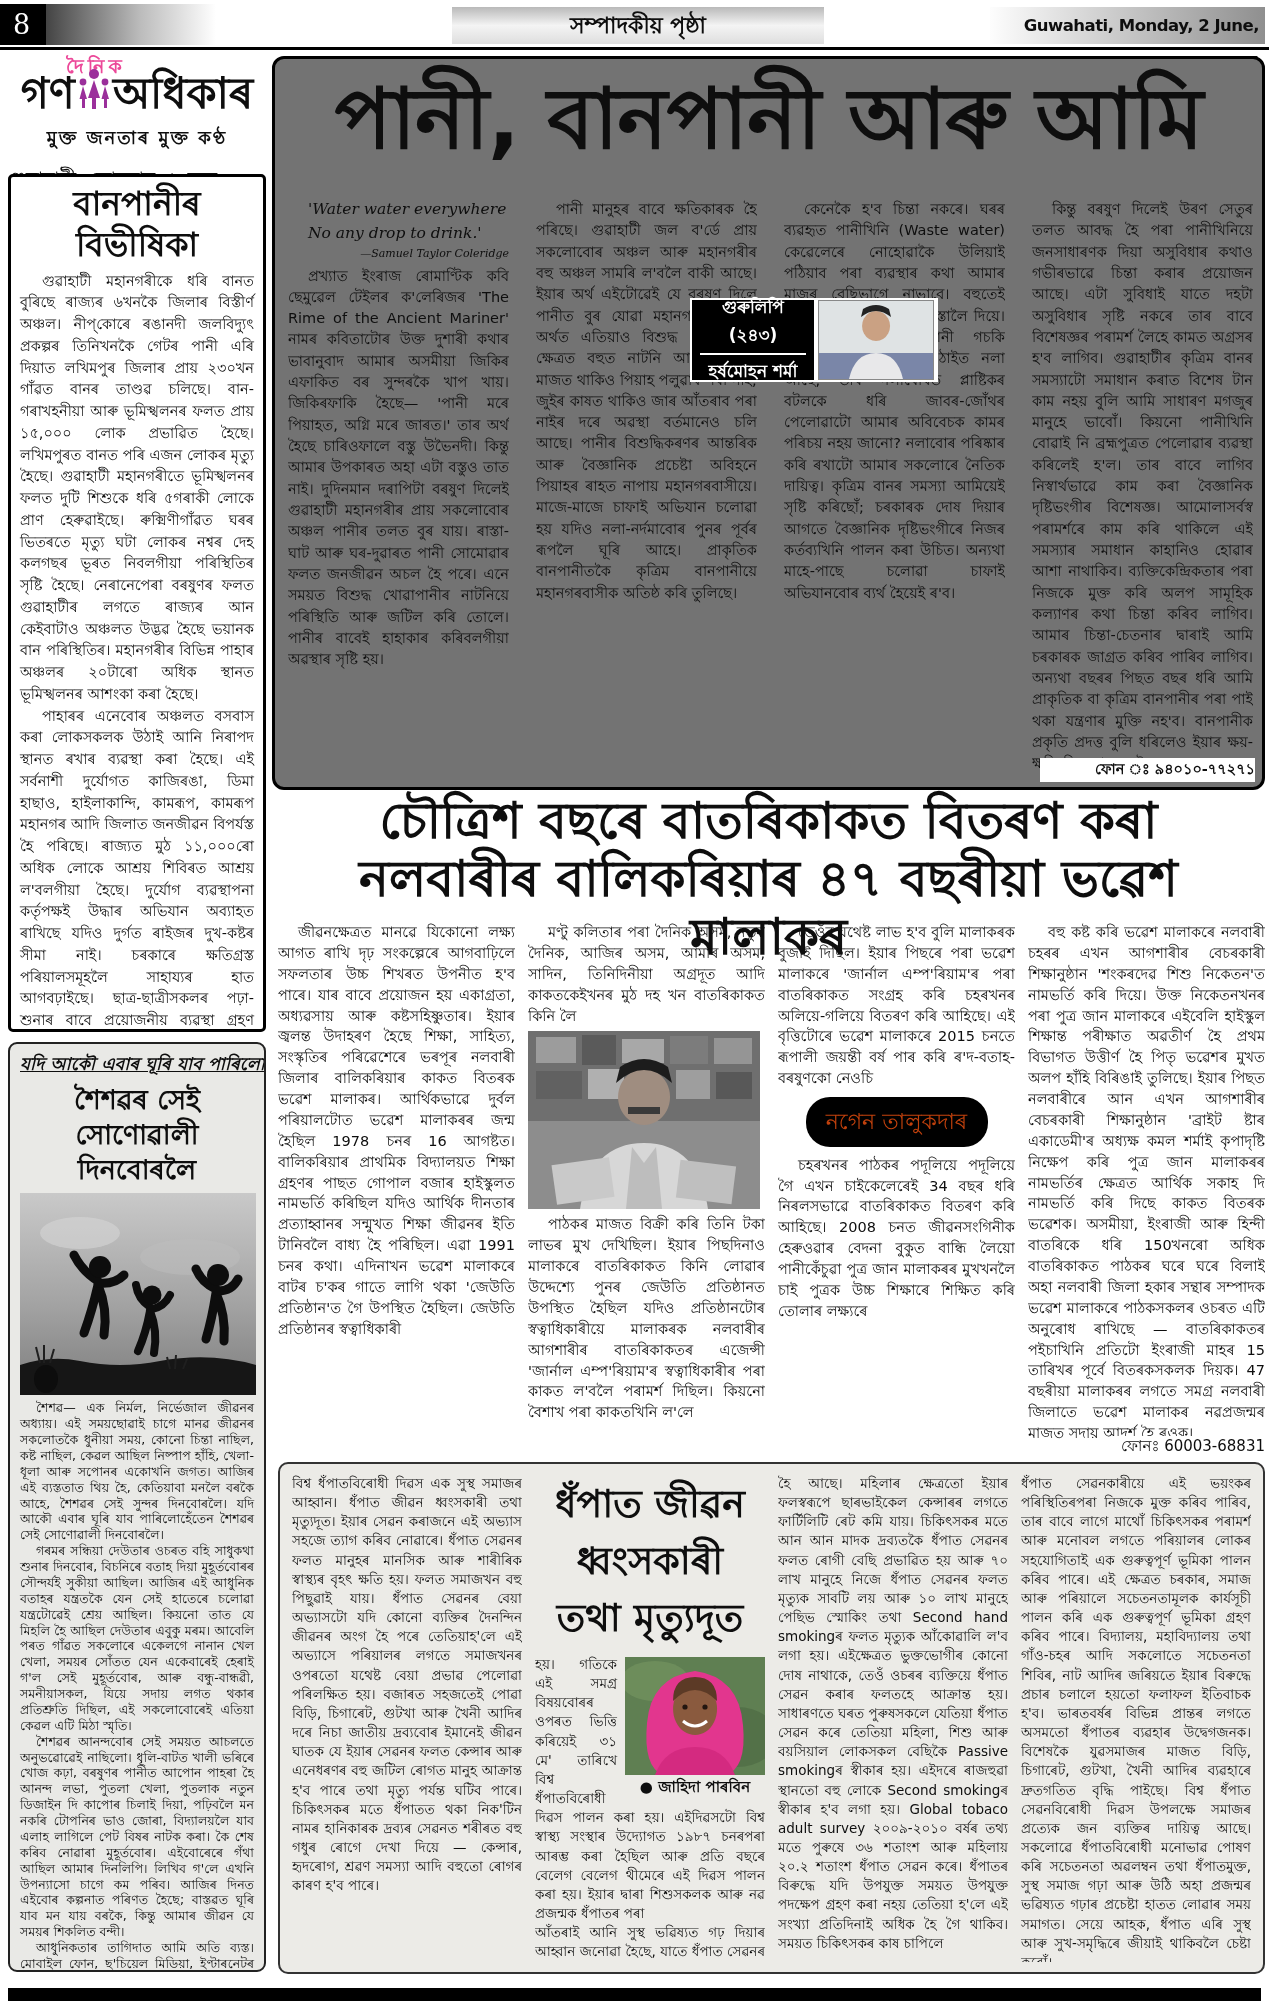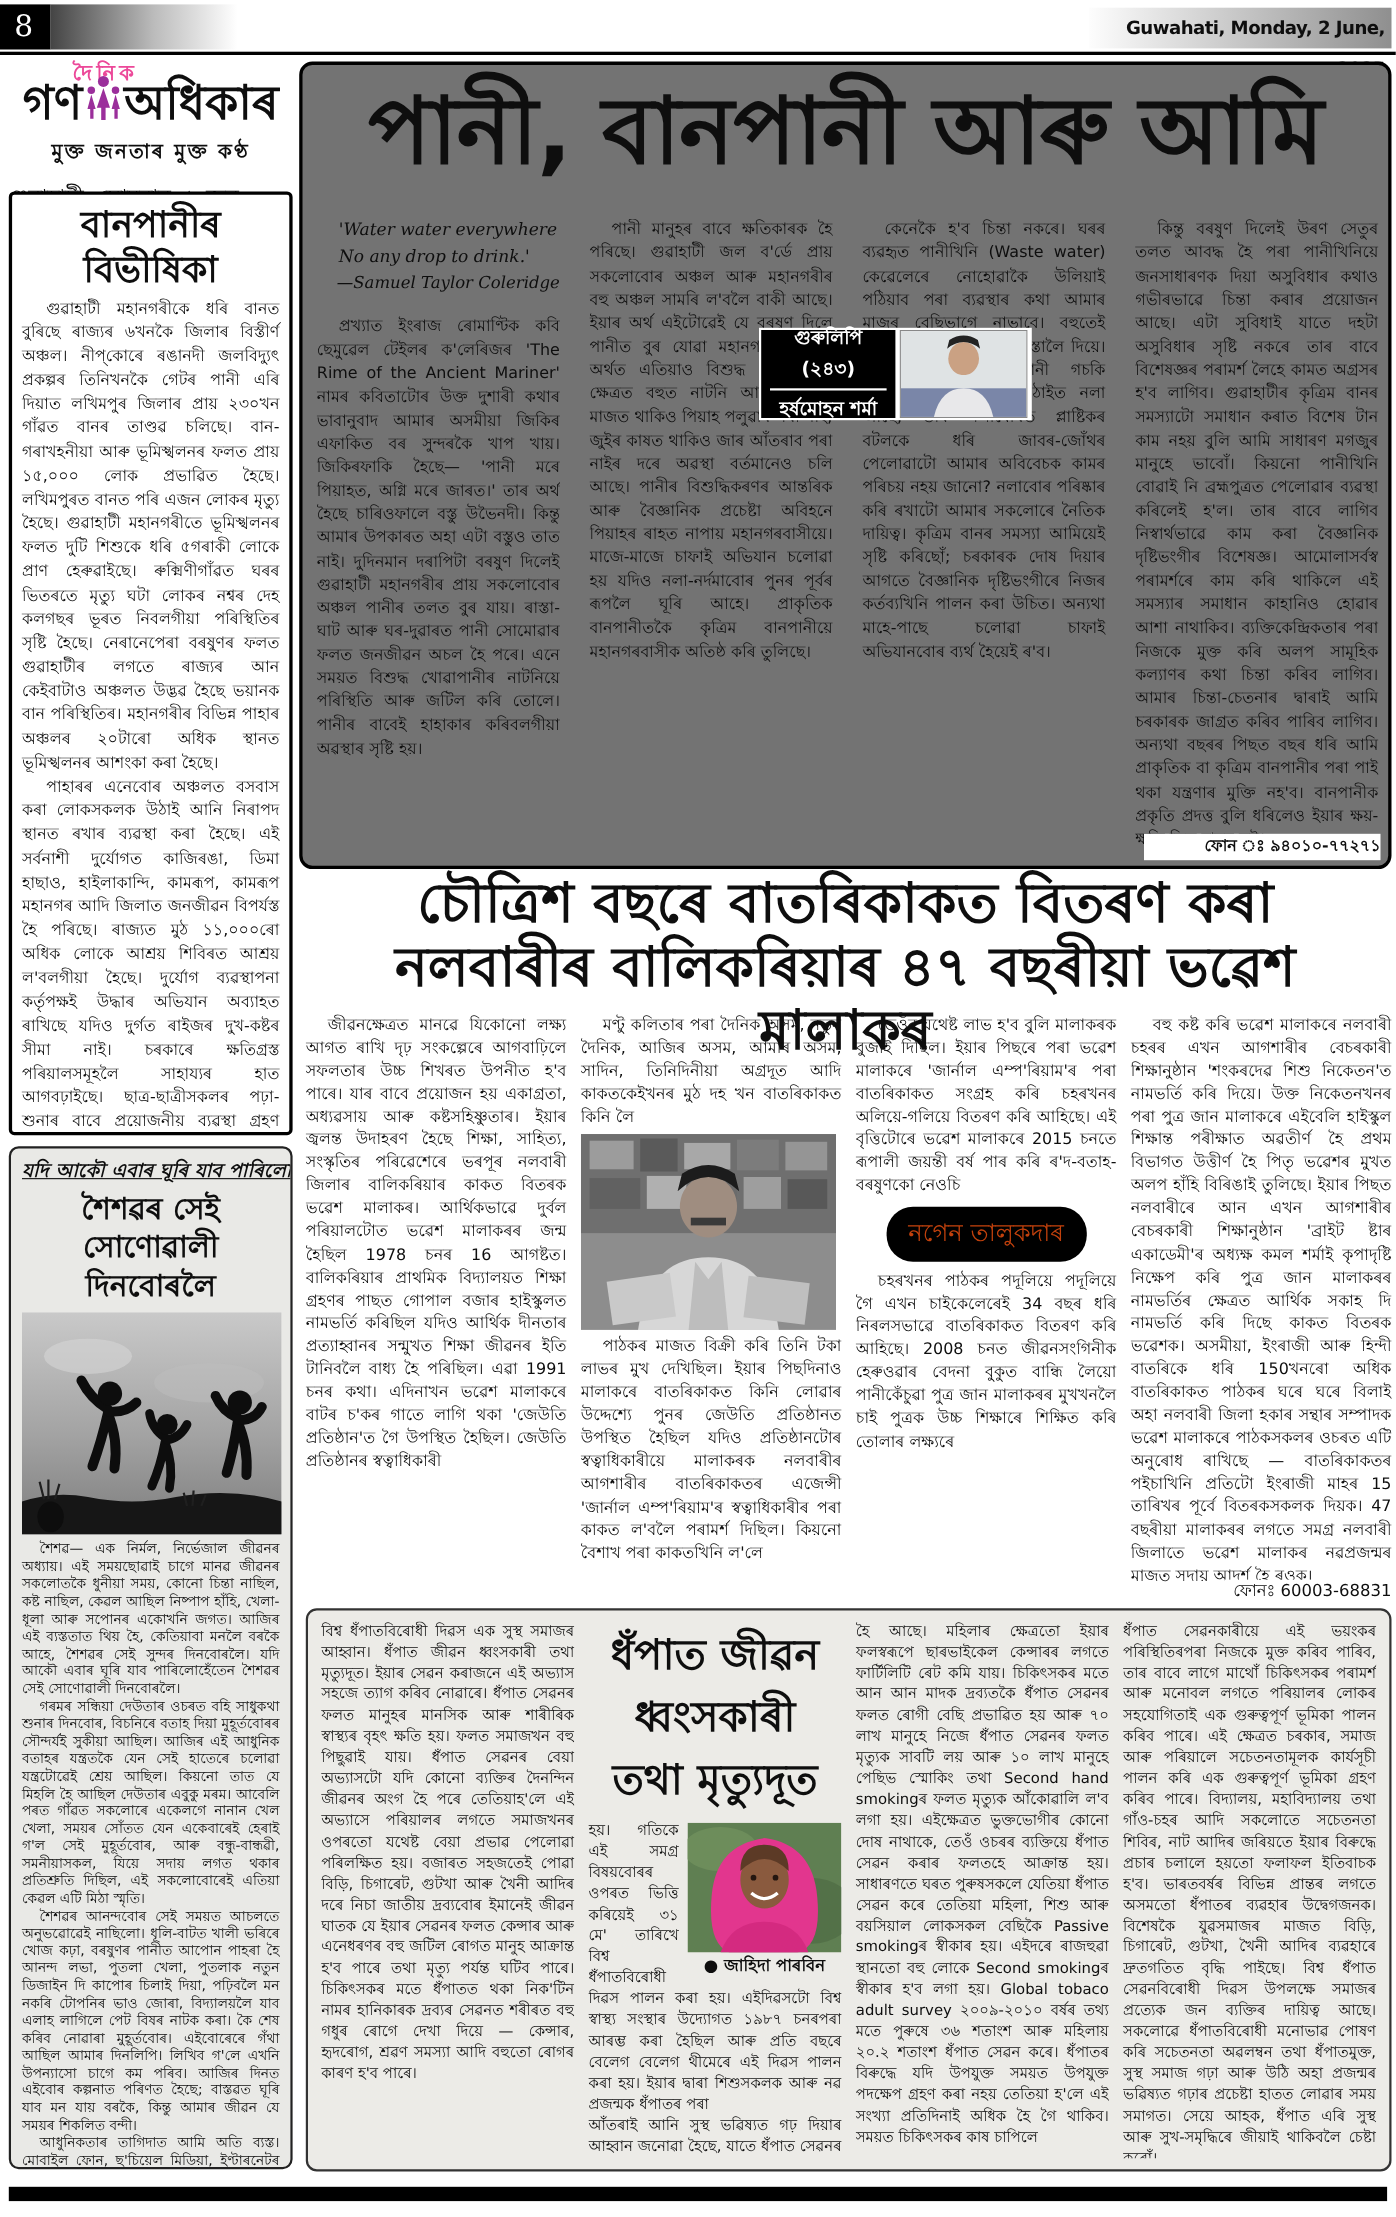--- a/index.html
+++ b/index.html
@@ -36,21 +36,21 @@
   .ed-body p{text-indent:22px}
   
   .main-box{left:272px;top:56px;width:993px;height:734px;border:3px solid #000;border-radius:12px;background:#737373}
   .main-head{position:absolute;left:0;top:8px;width:100%;text-align:center;
              font-size:84px;font-weight:bold;line-height:1.25;letter-spacing:-1px}
   .main-cols{position:absolute;left:13px;top:140px;width:965px;height:580px;display:flex;gap:27px}
   .mcol{flex:1 1 0;overflow:hidden;font-size:14.5px;line-height:1.47;text-align:justify}
   .mcol p{text-indent:20px}
   .quote{font-family:"DejaVu Serif",serif;font-style:italic;font-size:15.5px;line-height:1.4;
          padding-left:20px;text-align:left;margin-bottom:2px}
-  .quote-attr{font-family:"DejaVu Serif",serif;font-style:italic;font-size:15px;text-align:right;margin-bottom:19px}
+  .quote-attr{font-family:"DejaVu Serif",serif;font-style:italic;font-size:11px;text-align:right;margin-bottom:3px}
   .guru-inset{left:690px;top:298px;width:248px;height:84px;background:#fff;display:flex;gap:4px;padding:2px}
   .guru-black{width:122px;height:80px;background:#000;color:#fff;text-align:center;
               display:flex;flex-direction:column;justify-content:center;gap:3px}
   .guru-black .l1{font-size:17px;font-weight:bold;border-bottom:2px solid #fff;padding-bottom:3px;margin:0 8px}
   .guru-black .l2{font-size:17px;font-weight:bold}
   .guru-photo{width:116px;height:80px;border:1px solid #888}
   .m-phone{left:1040px;top:758px;width:215px;text-align:right;font-size:14.5px;font-weight:bold;background:#fff}
   
   .hk-h1{left:272px;top:794px;width:993px;text-align:center;font-size:50px;font-weight:bold;line-height:1.1}
   .hk-h2{left:272px;top:850px;width:993px;text-align:center;font-size:50px;font-weight:bold;line-height:1.16}
@@ -84,20 +84,21 @@
   .bottom-bar{left:8px;top:1988px;width:1253px;height:13px;background:#000}
   figure{margin:0}
 </style>
 </head>
 <body>
 
 <div class="page">
 
   <div class="abs pageno-box">8</div>
   <div class="abs pageno-tail"></div>
+  <div class="abs section-strip">সম্পাদকীয় পৃষ্ঠা</div>
   <div class="abs date-strip">Guwahati, Monday, 2 June, 2025</div>
   <div class="abs top-rule"></div>
 
   <div class="abs masthead">
     <div class="mh-daily">দৈনিক</div>
     <div class="mh-name">
       <span>গণ</span>
       <span>
         <svg width="34" height="42" viewBox="0 0 34 42">
           <circle cx="17" cy="6" r="5" fill="#9b2f9b"></circle>

